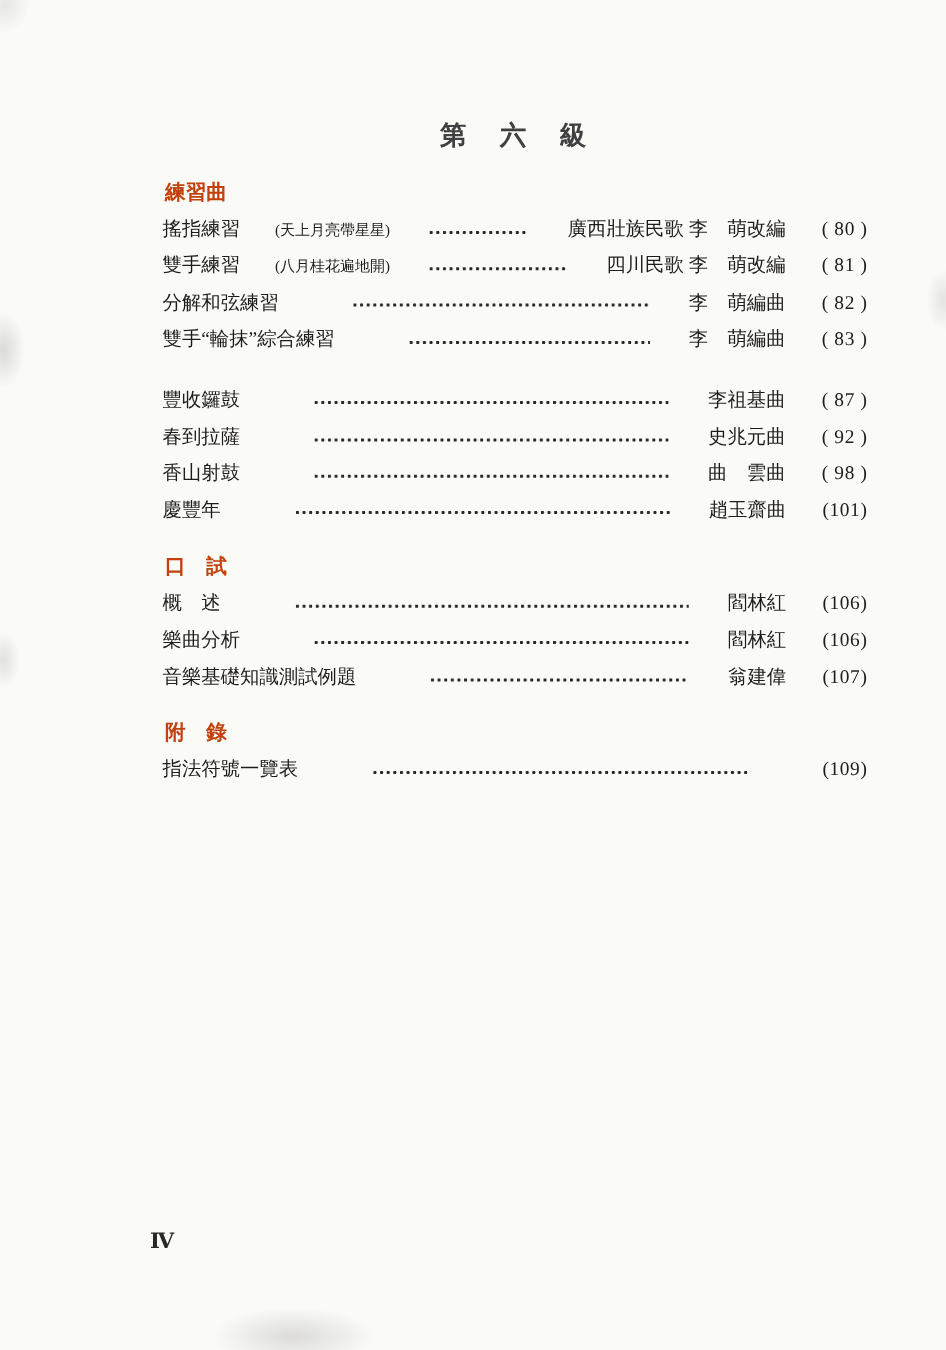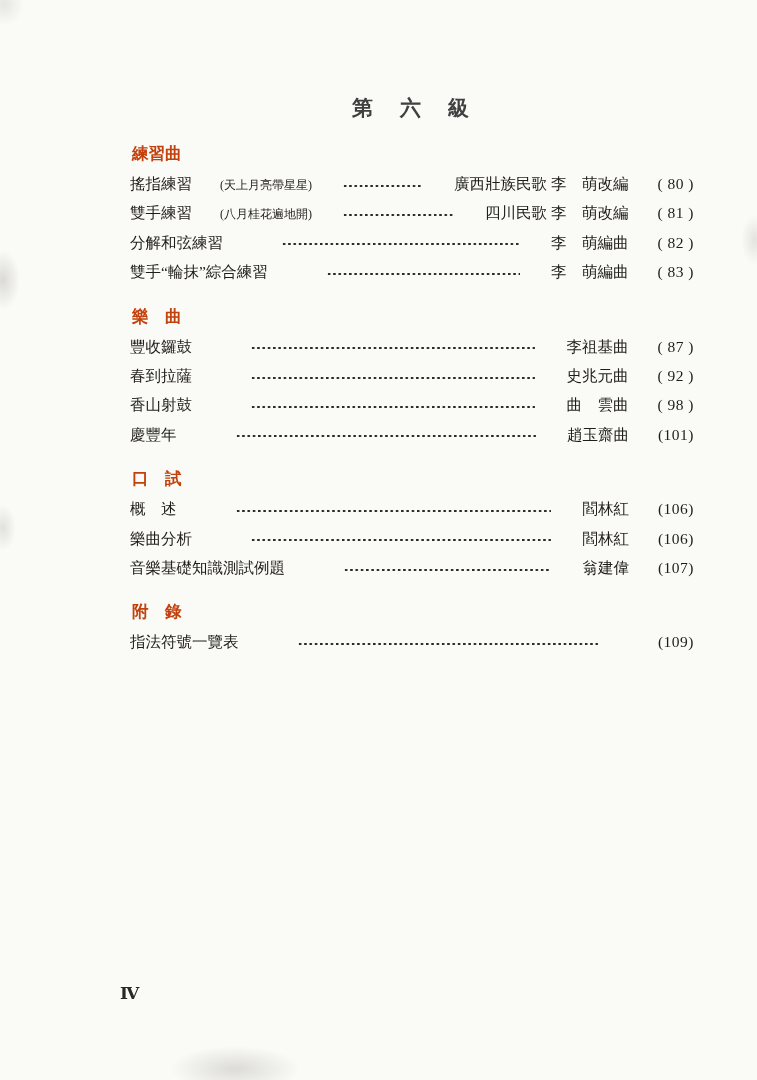--- a/index.html
+++ b/index.html
@@ -120,21 +120,20 @@
     <span class="t">雙手“輪抹”綜合練習</span>
               <span class="s"></span>
     <span class="leader"></span>
     <span class="tail">李　萌編曲</span>
     <span class="pg">( 83 )</span>
   </div>
 </div>
   </section>
 
   <section class="next">
-    <h2 class="sec-header">樂　曲</h2>
     <div class="rows">
   <div class="row">
     <span class="t">豐收鑼鼓</span>
               <span class="s"></span>
     <span class="leader"></span>
     <span class="tail">李祖基曲</span>
     <span class="pg">( 87 )</span>
   </div>
 
 

